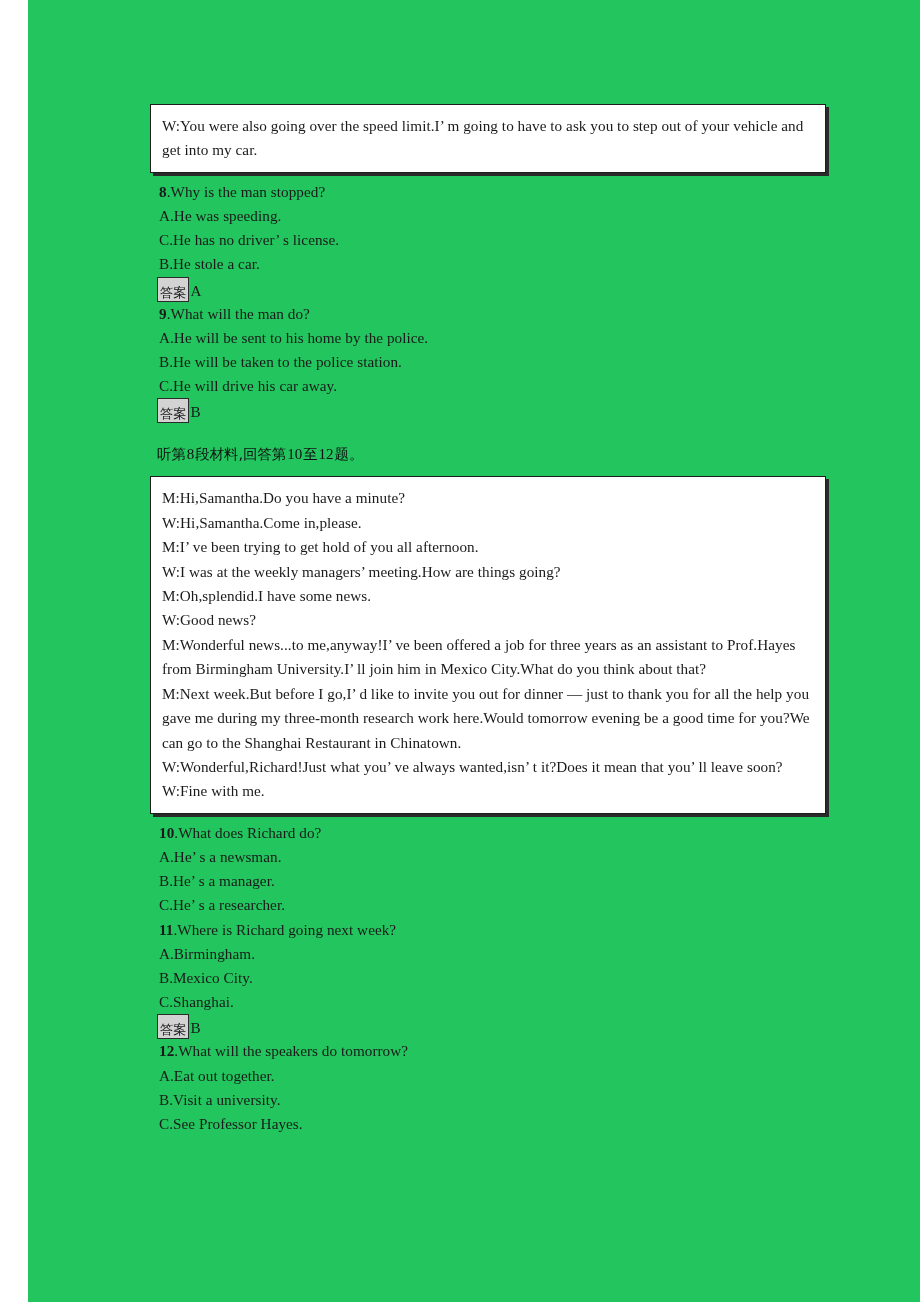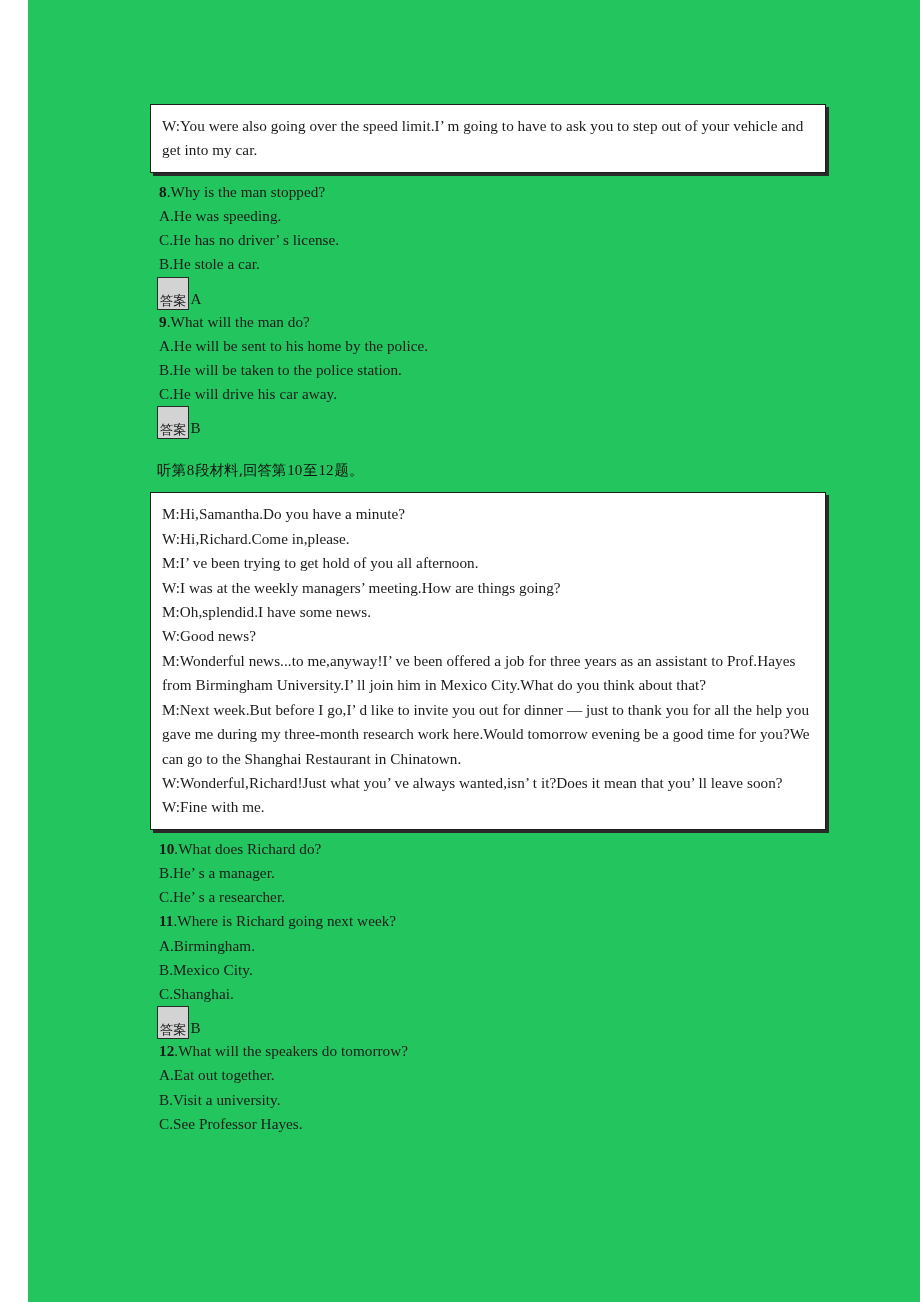--- a/index.html
+++ b/index.html
@@ -75,21 +75,21 @@
     font-size: 15.2px;
     white-space: nowrap;
   }
   .ans-badge {
     display: inline-block;
     background: #d3d3d3;
     border: 1.1px solid #2b2b2b;
     font-family: "DejaVu Sans", "Liberation Sans", sans-serif;
     font-size: 13.2px;
     line-height: 15px;
-    padding: 15px 2px 1px 2px;
+    padding: 7px 2px 1px 2px;
     vertical-align: -1px;
     letter-spacing: 0;
   }
   .ans-letter {
     padding-left: 1px;
     font-size: 15.2px;
   }
 
   
   .section-head {
@@ -130,33 +130,34 @@
       <div class="opt-line">A.He will be sent to his home by the police.</div>
       <div class="opt-line">B.He will be taken to the police station.</div>
       <div class="opt-line">C.He will drive his car away.</div>
       <div class="ans-row"><span class="ans-badge">答案</span><span class="ans-letter">B</span></div>
     </div>
 
     <div class="section-head"><span>听第</span><span class="latin">8</span><span>段材料,回答第</span><span class="latin">10</span><span>至</span><span class="latin">12</span><span>题。</span></div>
 
     <div class="transcript-box">
       <div class="transcript-line">M:Hi,Samantha.Do you have a minute?</div>
-      <div class="transcript-line">W:Hi,Richard.Come in,please.</div>
+      <div class="transcript-line">W:Hi,Samantha.Come in,please.</div>
       <div class="transcript-line">M:I’ ve been trying to get hold of you all afternoon.</div>
       <div class="transcript-line">W:I was at the weekly managers’  meeting.How are things going?</div>
       <div class="transcript-line">M:Oh,splendid.I have some news.</div>
       <div class="transcript-line">W:Good news?</div>
       <div class="transcript-line">M:Wonderful news...to me,anyway!I’ ve been offered a job for three years as an assistant to Prof.Hayes from Birmingham University.I’ ll join him in Mexico City.What do you think about that?</div>
       <div class="transcript-line">M:Next week.But before I go,I’ d like to invite you out for dinner — just to thank you for all the help you gave me during my three-month research work here.Would tomorrow evening be a good time for you?We can go to the Shanghai Restaurant in Chinatown.</div>
       <div class="transcript-line">W:Wonderful,Richard!Just what you’ ve always wanted,isn’ t it?Does it mean that you’ ll leave soon?</div>
       <div class="transcript-line">W:Fine with me.</div>
     </div>
 
     <div class="qblock">
       <div class="q-line"><span class="qnum">10</span><span>.</span><span>What does Richard do?</span></div>
+      <div class="opt-line">A.He’ s a newsman.</div>
       <div class="opt-line">B.He’ s a manager.</div>
       <div class="opt-line">C.He’ s a researcher.</div>
     </div>
 
     <div class="qblock" style="margin-top:0">
       <div class="q-line"><span class="qnum">11</span><span>.</span><span>Where is Richard going next week?</span></div>
       <div class="opt-line">A.Birmingham.</div>
       <div class="opt-line">B.Mexico City.</div>
       <div class="opt-line">C.Shanghai.</div>
       <div class="ans-row"><span class="ans-badge">答案</span><span class="ans-letter">B</span></div>

